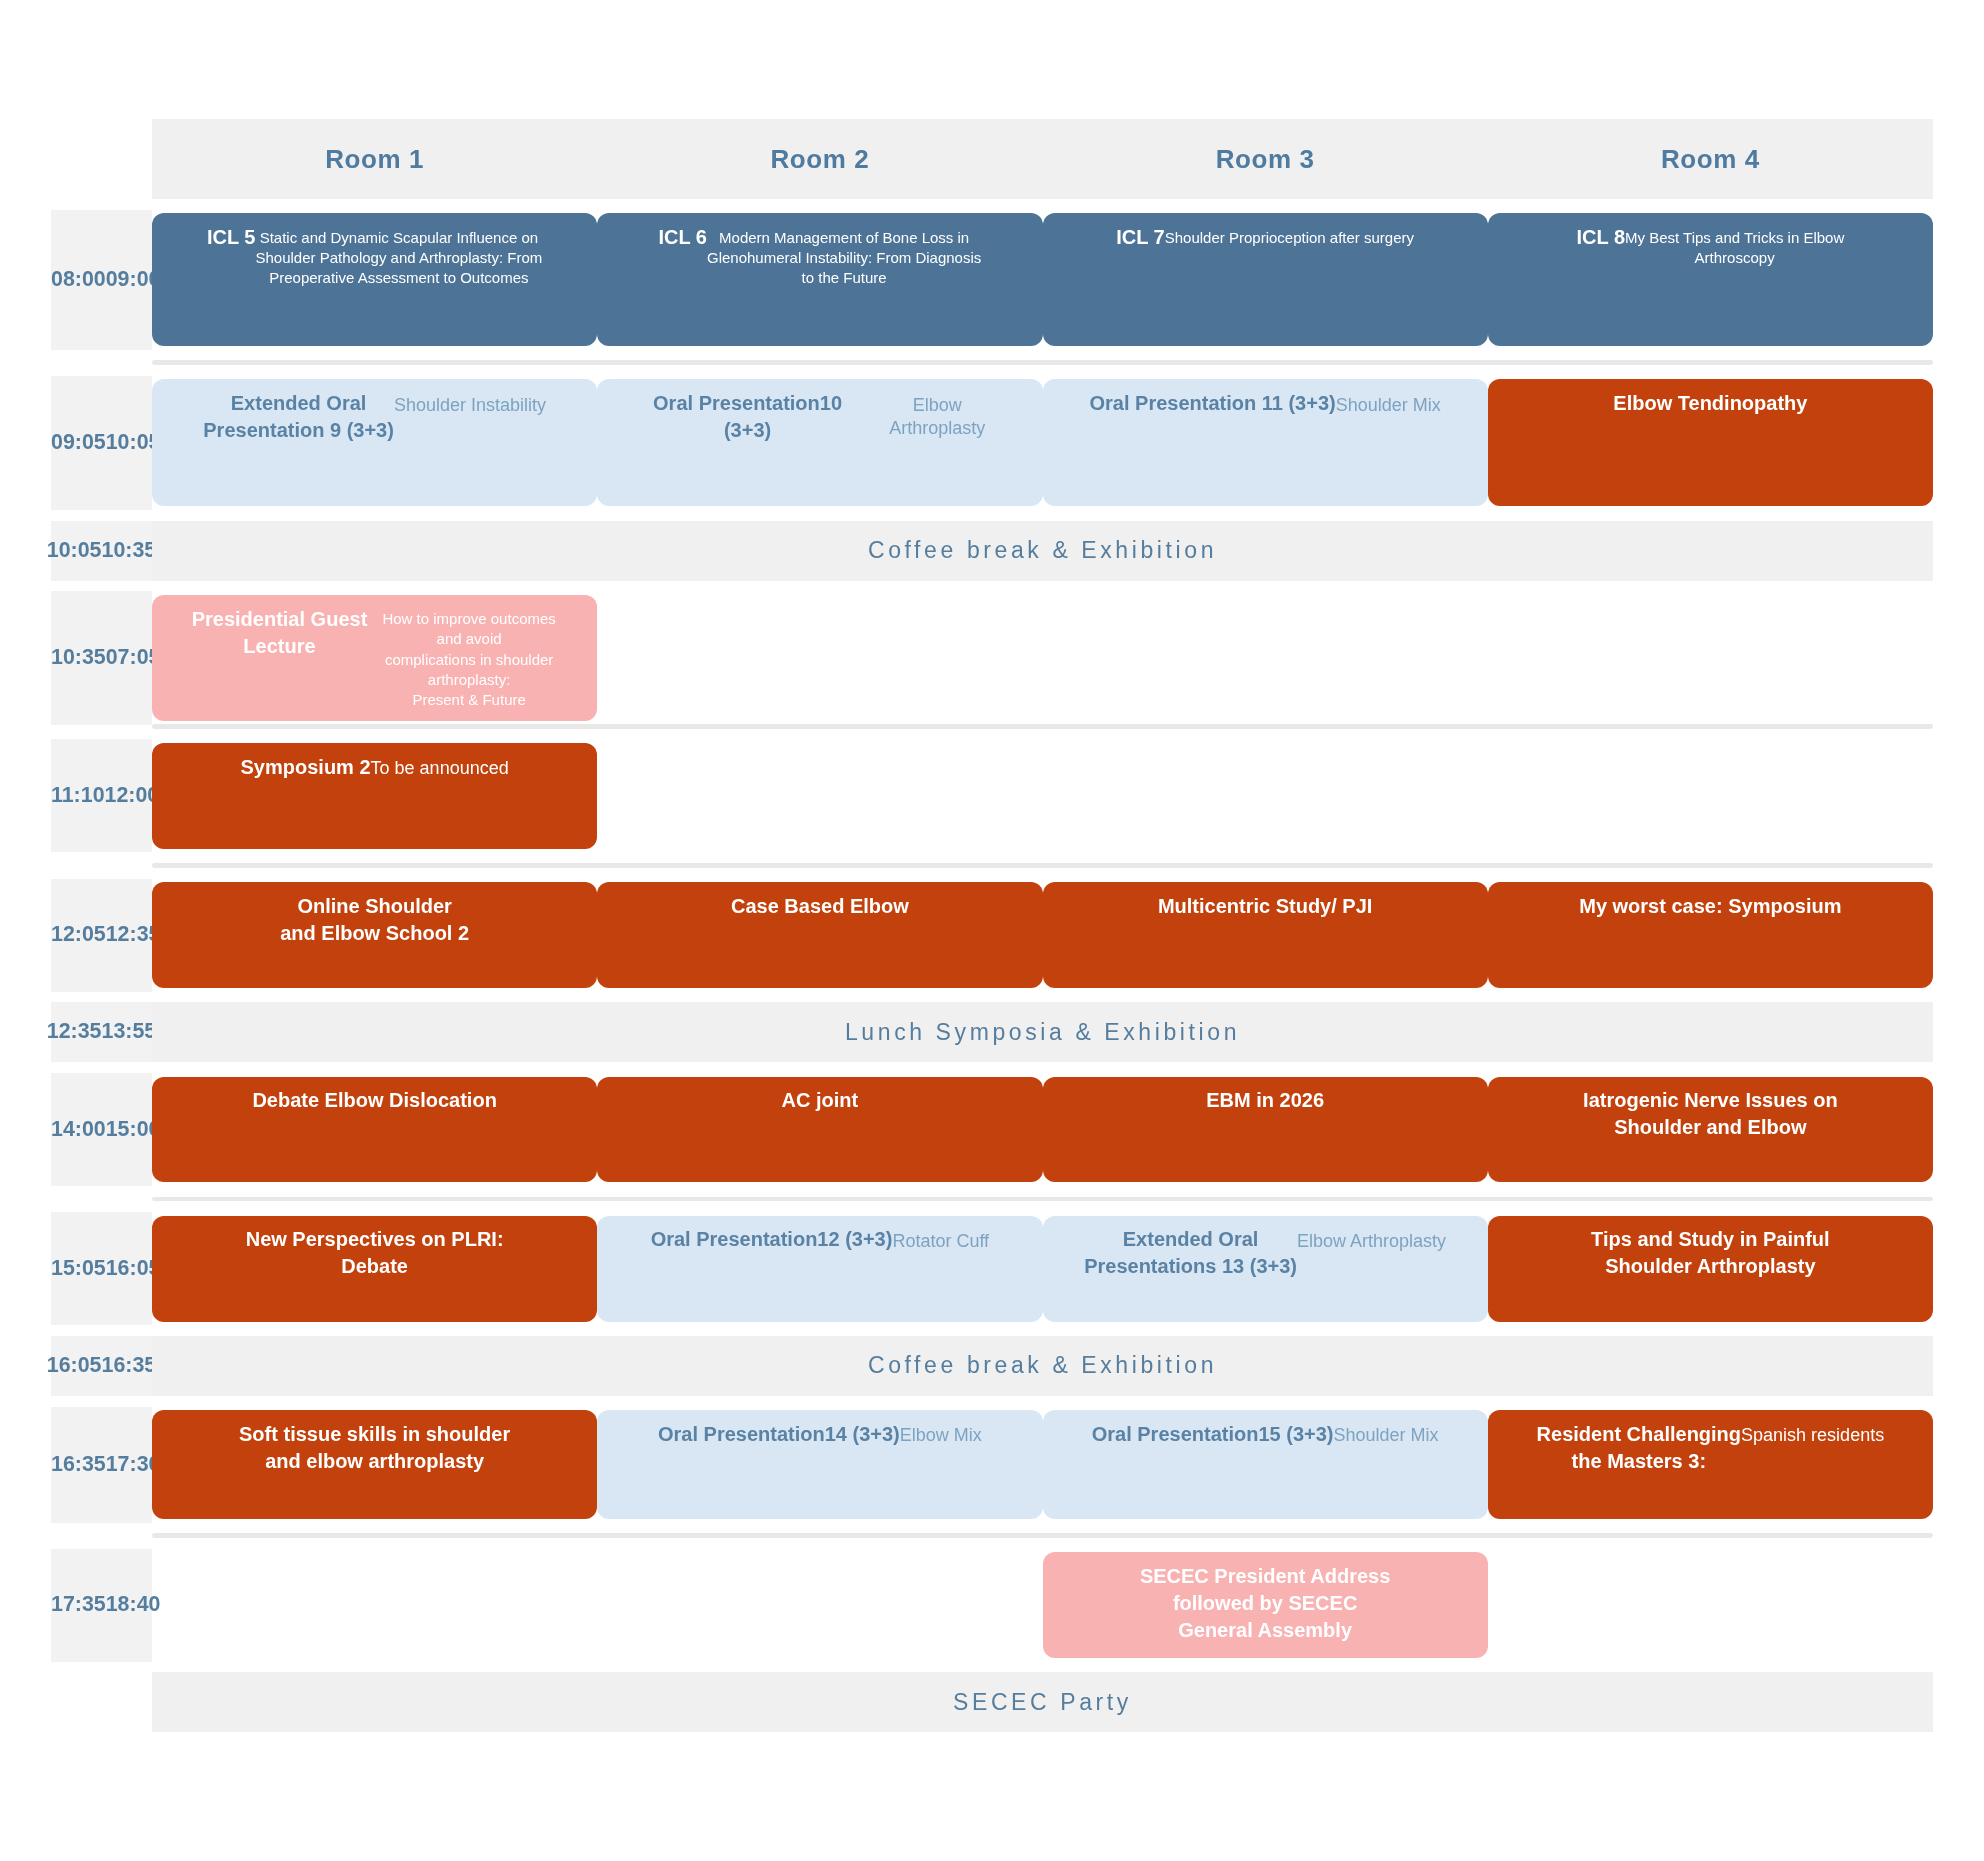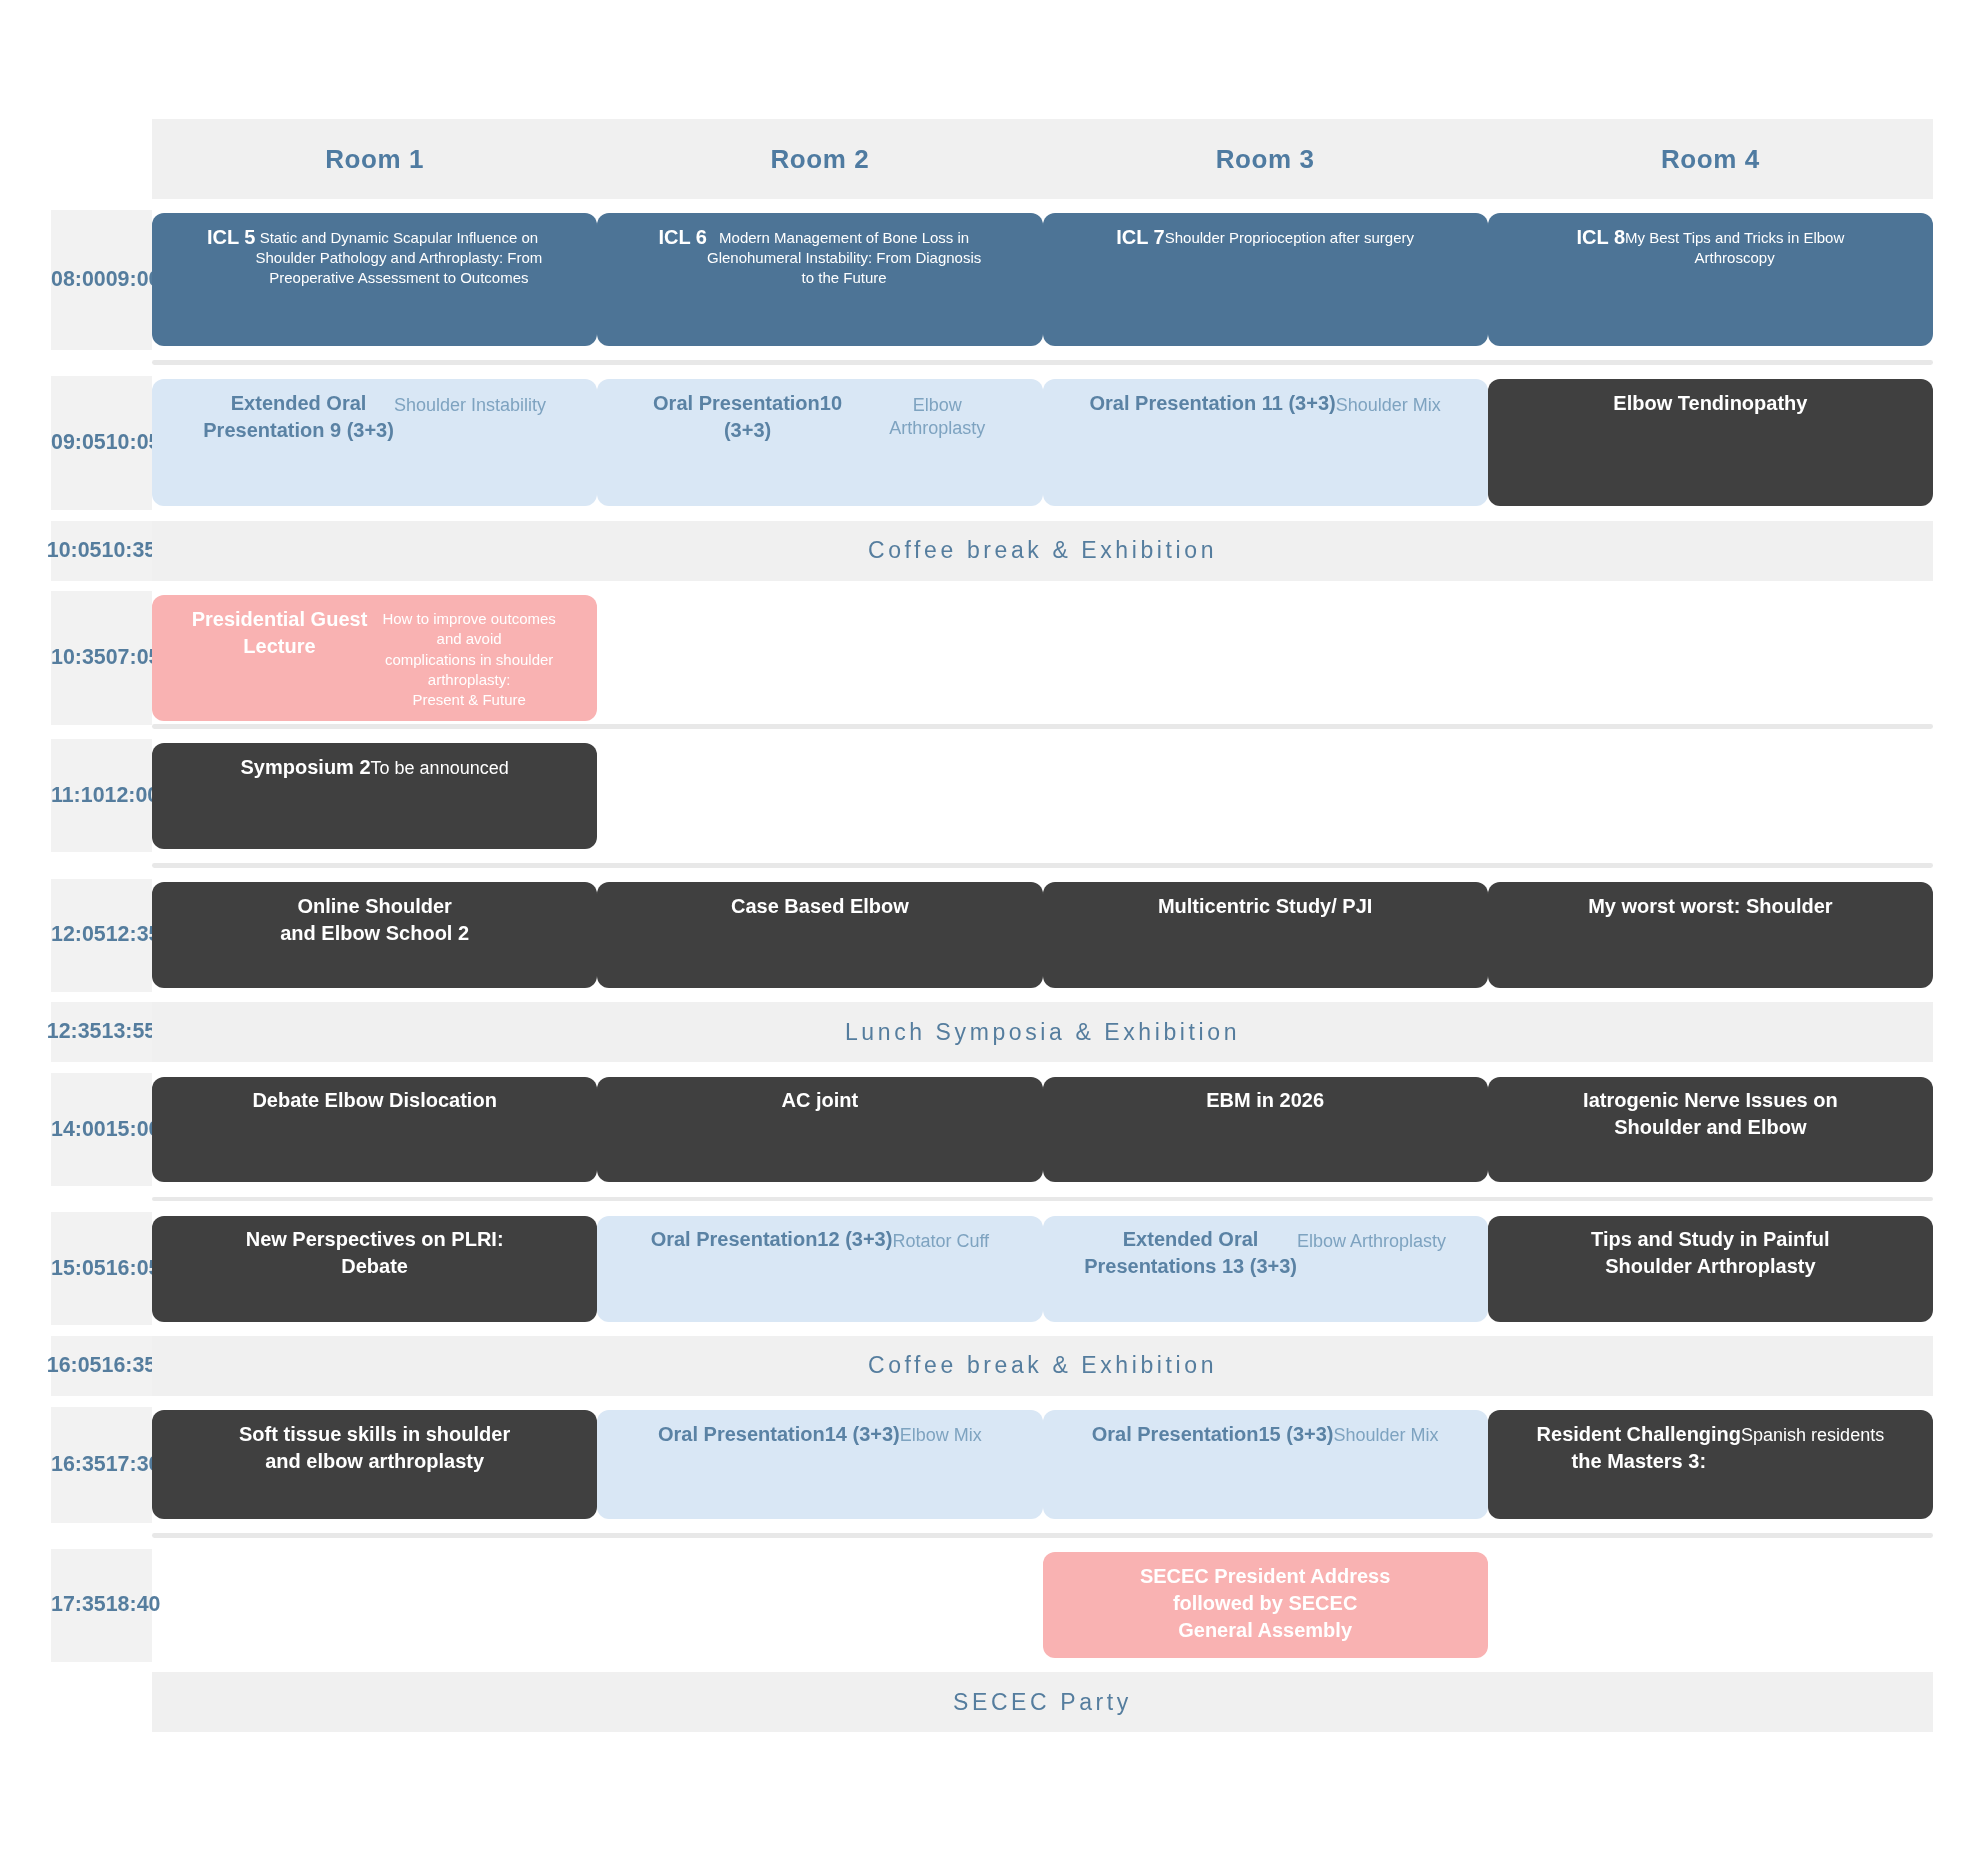--- a/index.html
+++ b/index.html
@@ -34,21 +34,21 @@
     color:#557d9e;font-size:23px;letter-spacing:3.6px;
   }
   .sep-row{margin-bottom:10.7px;}
   .sep{grid-column:2/6;height:4.8px;background:#e8e8e8;border-radius:2.4px;}
   .block{
     border-radius:12px;margin:3.6px 0;
     display:flex;flex-direction:row;justify-content:center;align-items:flex-start;
     text-align:center;padding:10.7px 33px;box-sizing:border-box;
   }
   .block.dark{background:#4d7496;color:#ffffff;}
-  .block.medium{background:#404040;color:#ffffff;}
+  .block.medium{background:#c2410c;color:#ffffff;}
   .block.light{background:#d9e7f5;}
   .block.pink{background:#f9b2b2;color:#ffffff;}
   .b-title{font-weight:bold;font-size:20px;line-height:1.35;white-space:pre-line;}
   .light .b-title{color:#5a82a4;}
   .b-sub{font-size:18px;line-height:1.3;white-space:pre-line;margin-top:3.6px;}
   .light .b-sub{color:#7ea3c0;}
   .b-sub.sm{font-size:15px;line-height:1.35;}
   .col-r3{grid-column:4;}
 </style>
 </head>
@@ -178,21 +178,21 @@
       <div class="b-title">Online Shoulder
 and Elbow School 2</div>
     </div>
     <div class="block medium">
       <div class="b-title">Case Based Elbow</div>
     </div>
     <div class="block medium">
       <div class="b-title">Multicentric Study/ PJI</div>
     </div>
     <div class="block medium">
-      <div class="b-title">My worst worst: Shoulder</div>
+      <div class="b-title">My worst case: Symposium</div>
     </div>
   </div>
 
   <div class="grid-row band-row">
     <div class="time-cell tight">
       <span>12:35</span>
       <span>13:55</span>
     </div>
     <div class="band-cell">
         <span>Lunch Symposia &amp; Exhibition</span>

